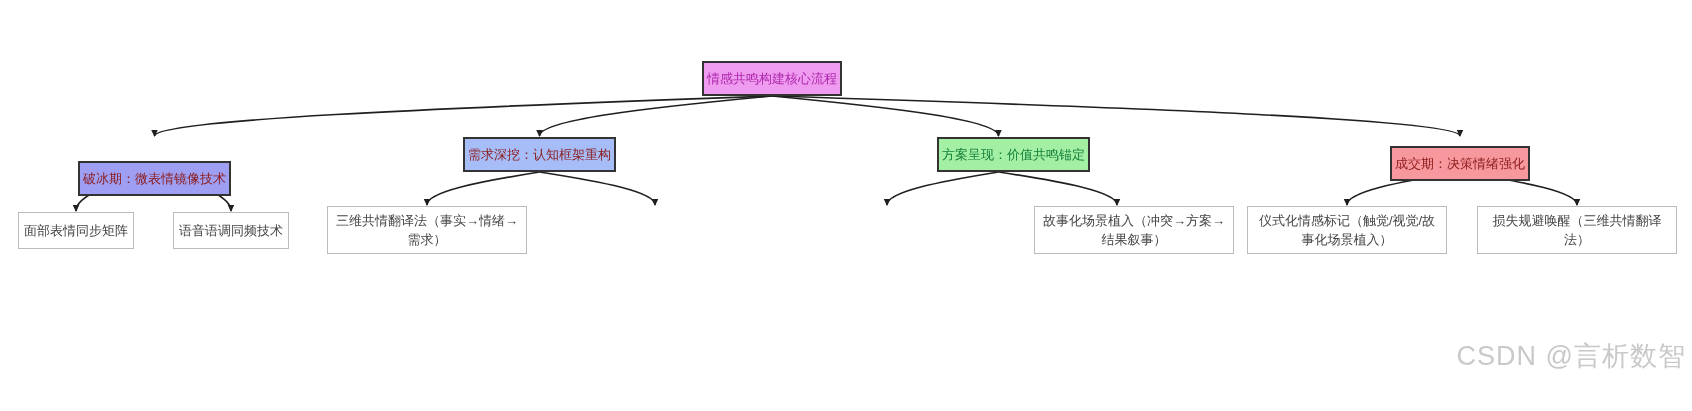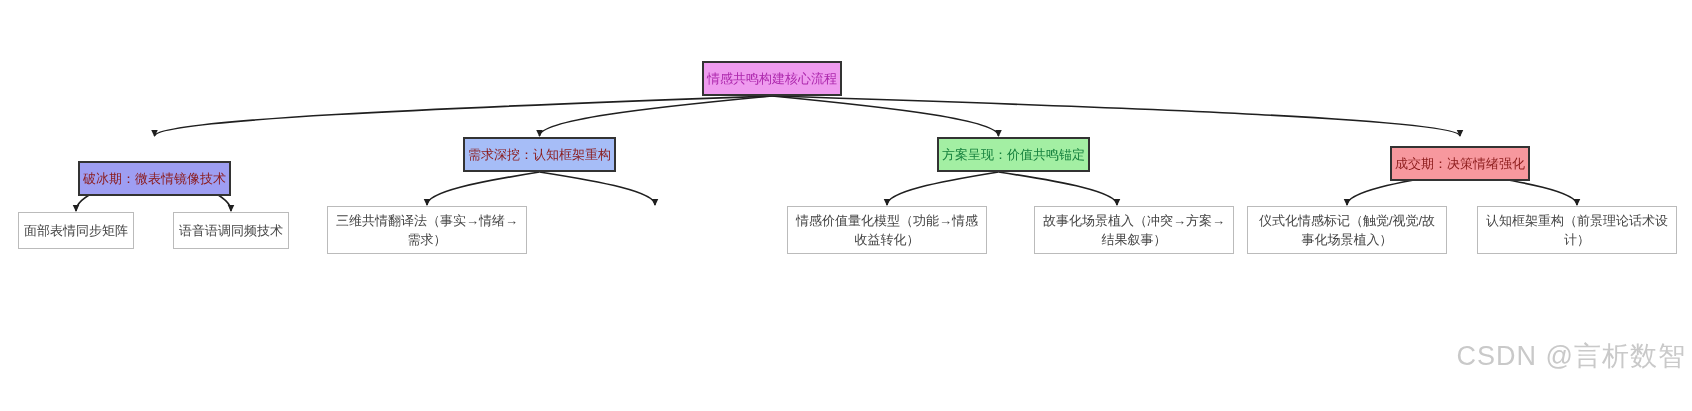--- a/index.html
+++ b/index.html
@@ -87,23 +87,22 @@
 
   <div class="node colored" id="n-p3" style="left: 1390px; top: 128px; background: rgb(247, 152, 158); color: rgb(139, 26, 26); margin-top: 18px;">成交期：决策情绪强化</div>
 
   <div class="node leaf single" id="n-l00" style="left:18px;top:212px;">面部表情同步矩阵</div>
 
   <div class="node leaf single" id="n-l01" style="left:173px;top:212px;">语音语调同频技术</div>
 
   <div class="node leaf double" id="n-l10" style="left:327px;top:206px;">三维共情翻译法（事实→情绪→需求）</div>
 
 
-  <div class="node leaf double" id="n-l20" style="left:787px;top:206px;">情感价值量化模型（功能→情感收益转化）</div>
 
   <div class="node leaf double" id="n-l21" style="left:1017px;top:206px;margin-left:17px;">故事化场景植入（冲突→方案→结果叙事）</div>
 
   <div class="node leaf double" id="n-l30" style="left:1247px;top:206px;">仪式化情感标记（触觉/视觉/故事化场景植入）</div>
 
-  <div class="node leaf double" id="n-l31" style="left:1477px;top:206px;">认知框架重构（前景理论话术设计）</div>
+  <div class="node leaf double" id="n-l31" style="left:1477px;top:206px;">损失规避唤醒（三维共情翻译法）</div>
 
   <div class="watermark" style="color: rgb(201, 201, 201);">CSDN @言析数智</div>
 
 </div>
 
 </body></html>

